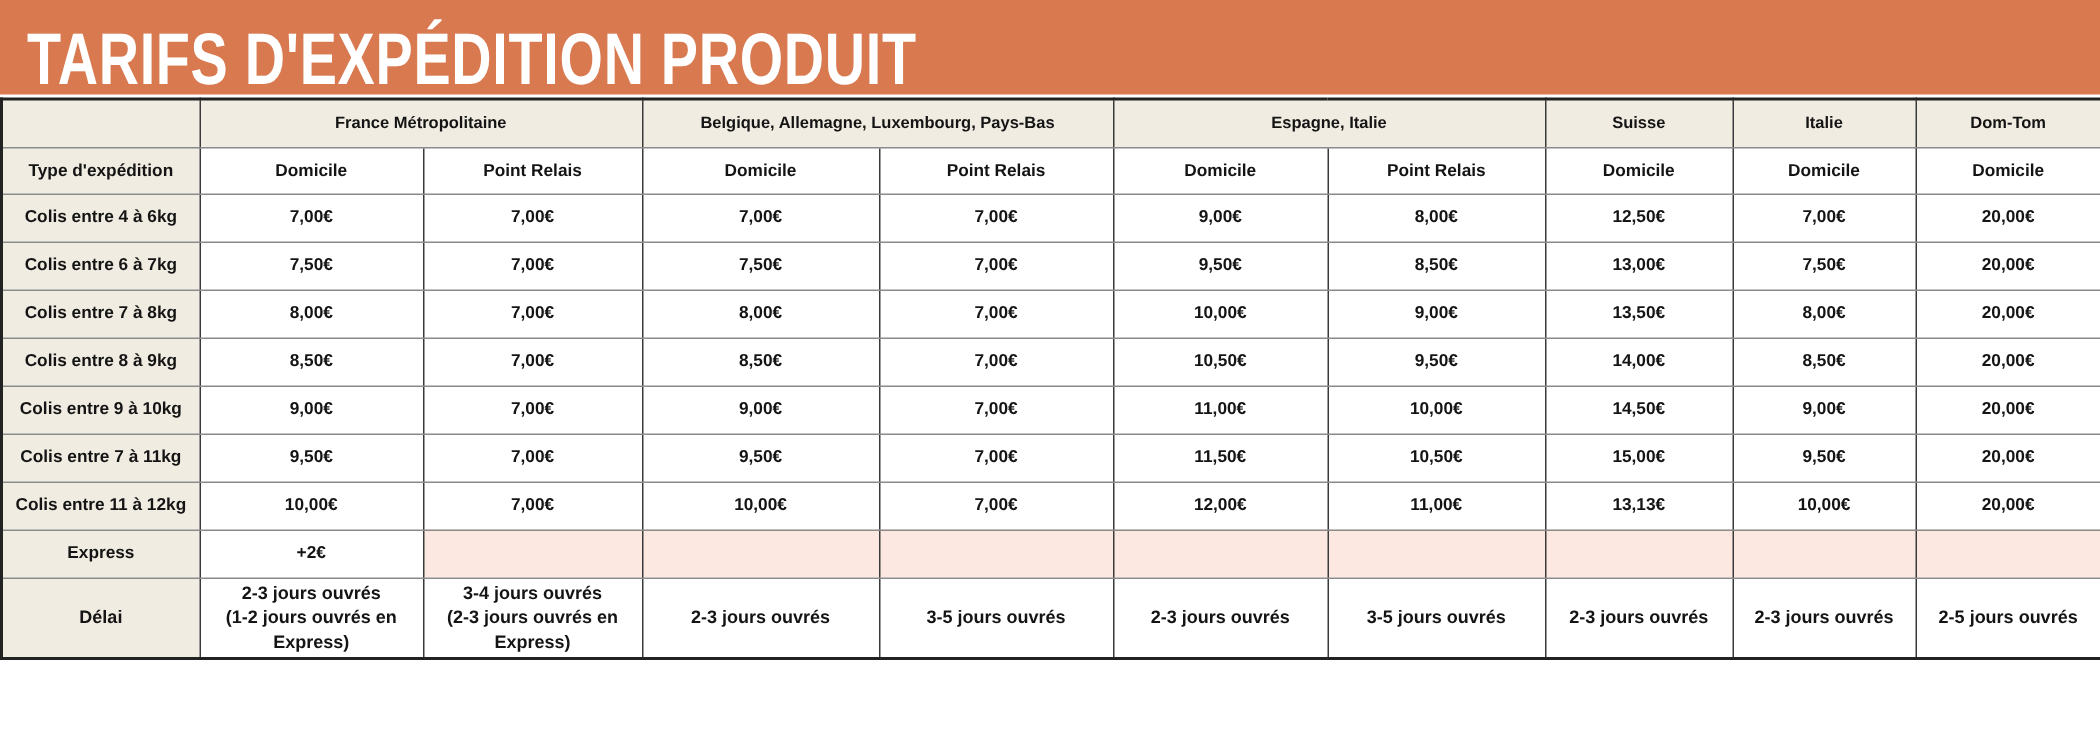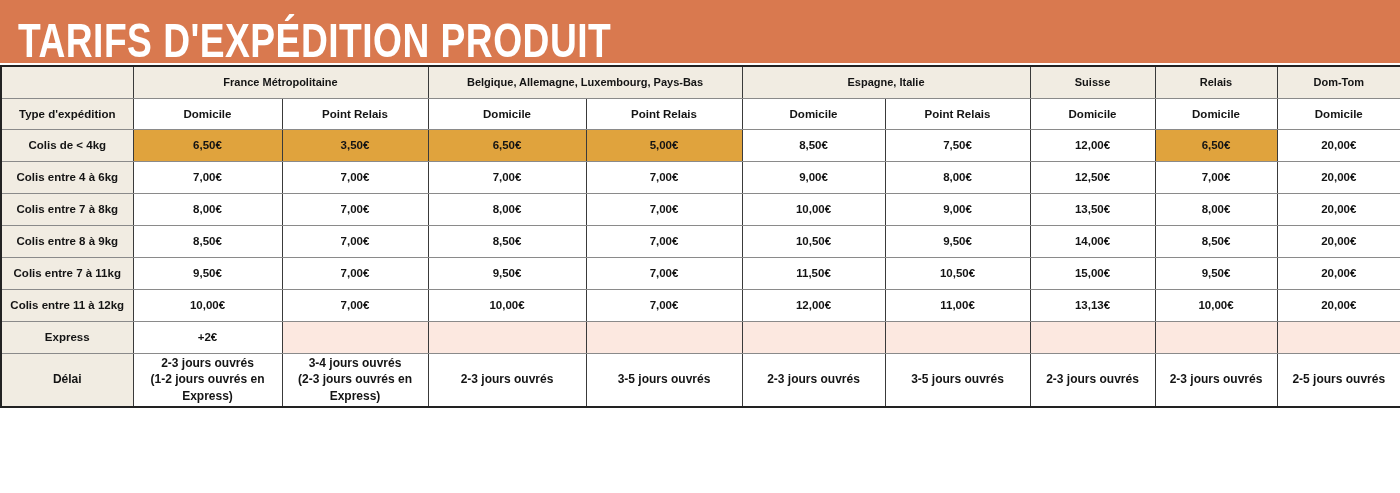--- a/index.html
+++ b/index.html
@@ -86,57 +86,57 @@
     <col style="width:122px">
     <col style="width:124px">
   </colgroup>
   <tbody>
       <tr class="h1row">
         <td colspan="1"></td>
         <td colspan="2">France Métropolitaine</td>
         <td colspan="2">Belgique, Allemagne, Luxembourg, Pays-Bas</td>
         <td colspan="2">Espagne, Italie</td>
         <td colspan="1">Suisse</td>
-        <td colspan="1">Relais</td>
+        <td colspan="1">Italie</td>
         <td colspan="1">Dom-Tom</td>
       </tr>
       <tr class="h2row">
         <td class="labelcell">Type d'expédition</td>
         <td>Domicile</td>
         <td>Point Relais</td>
         <td>Domicile</td>
         <td>Point Relais</td>
         <td>Domicile</td>
         <td>Point Relais</td>
         <td>Domicile</td>
         <td>Domicile</td>
         <td>Domicile</td>
       </tr>
       <tr class="datarow">
-        <td class="labelcell">Colis de &lt; 4kg</td>
-        <td class="gold">6,50€</td>
-        <td class="gold">3,50€</td>
-        <td class="gold">6,50€</td>
-        <td class="gold">5,00€</td>
-        <td>8,50€</td>
+        <td class="labelcell">Colis entre 4 à 6kg</td>
+        <td>7,00€</td>
+        <td>7,00€</td>
+        <td>7,00€</td>
+        <td>7,00€</td>
+        <td>9,00€</td>
+        <td>8,00€</td>
+        <td>12,50€</td>
+        <td>7,00€</td>
+        <td>20,00€</td>
+      </tr>
+      <tr class="datarow">
+        <td class="labelcell">Colis entre 6 à 7kg</td>
         <td>7,50€</td>
-        <td>12,00€</td>
-        <td class="gold">6,50€</td>
-        <td>20,00€</td>
-      </tr>
-      <tr class="datarow">
-        <td class="labelcell">Colis entre 4 à 6kg</td>
-        <td>7,00€</td>
-        <td>7,00€</td>
-        <td>7,00€</td>
-        <td>7,00€</td>
-        <td>9,00€</td>
-        <td>8,00€</td>
-        <td>12,50€</td>
-        <td>7,00€</td>
+        <td>7,00€</td>
+        <td>7,50€</td>
+        <td>7,00€</td>
+        <td>9,50€</td>
+        <td>8,50€</td>
+        <td>13,00€</td>
+        <td>7,50€</td>
         <td>20,00€</td>
       </tr>
       <tr class="datarow">
         <td class="labelcell">Colis entre 7 à 8kg</td>
         <td>8,00€</td>
         <td>7,00€</td>
         <td>8,00€</td>
         <td>7,00€</td>
         <td>10,00€</td>
         <td>9,00€</td>
@@ -147,20 +147,32 @@
       <tr class="datarow">
         <td class="labelcell">Colis entre 8 à 9kg</td>
         <td>8,50€</td>
         <td>7,00€</td>
         <td>8,50€</td>
         <td>7,00€</td>
         <td>10,50€</td>
         <td>9,50€</td>
         <td>14,00€</td>
         <td>8,50€</td>
+        <td>20,00€</td>
+      </tr>
+      <tr class="datarow">
+        <td class="labelcell">Colis entre 9 à 10kg</td>
+        <td>9,00€</td>
+        <td>7,00€</td>
+        <td>9,00€</td>
+        <td>7,00€</td>
+        <td>11,00€</td>
+        <td>10,00€</td>
+        <td>14,50€</td>
+        <td>9,00€</td>
         <td>20,00€</td>
       </tr>
       <tr class="datarow">
         <td class="labelcell">Colis entre 7 à 11kg</td>
         <td>9,50€</td>
         <td>7,00€</td>
         <td>9,50€</td>
         <td>7,00€</td>
         <td>11,50€</td>
         <td>10,50€</td>

